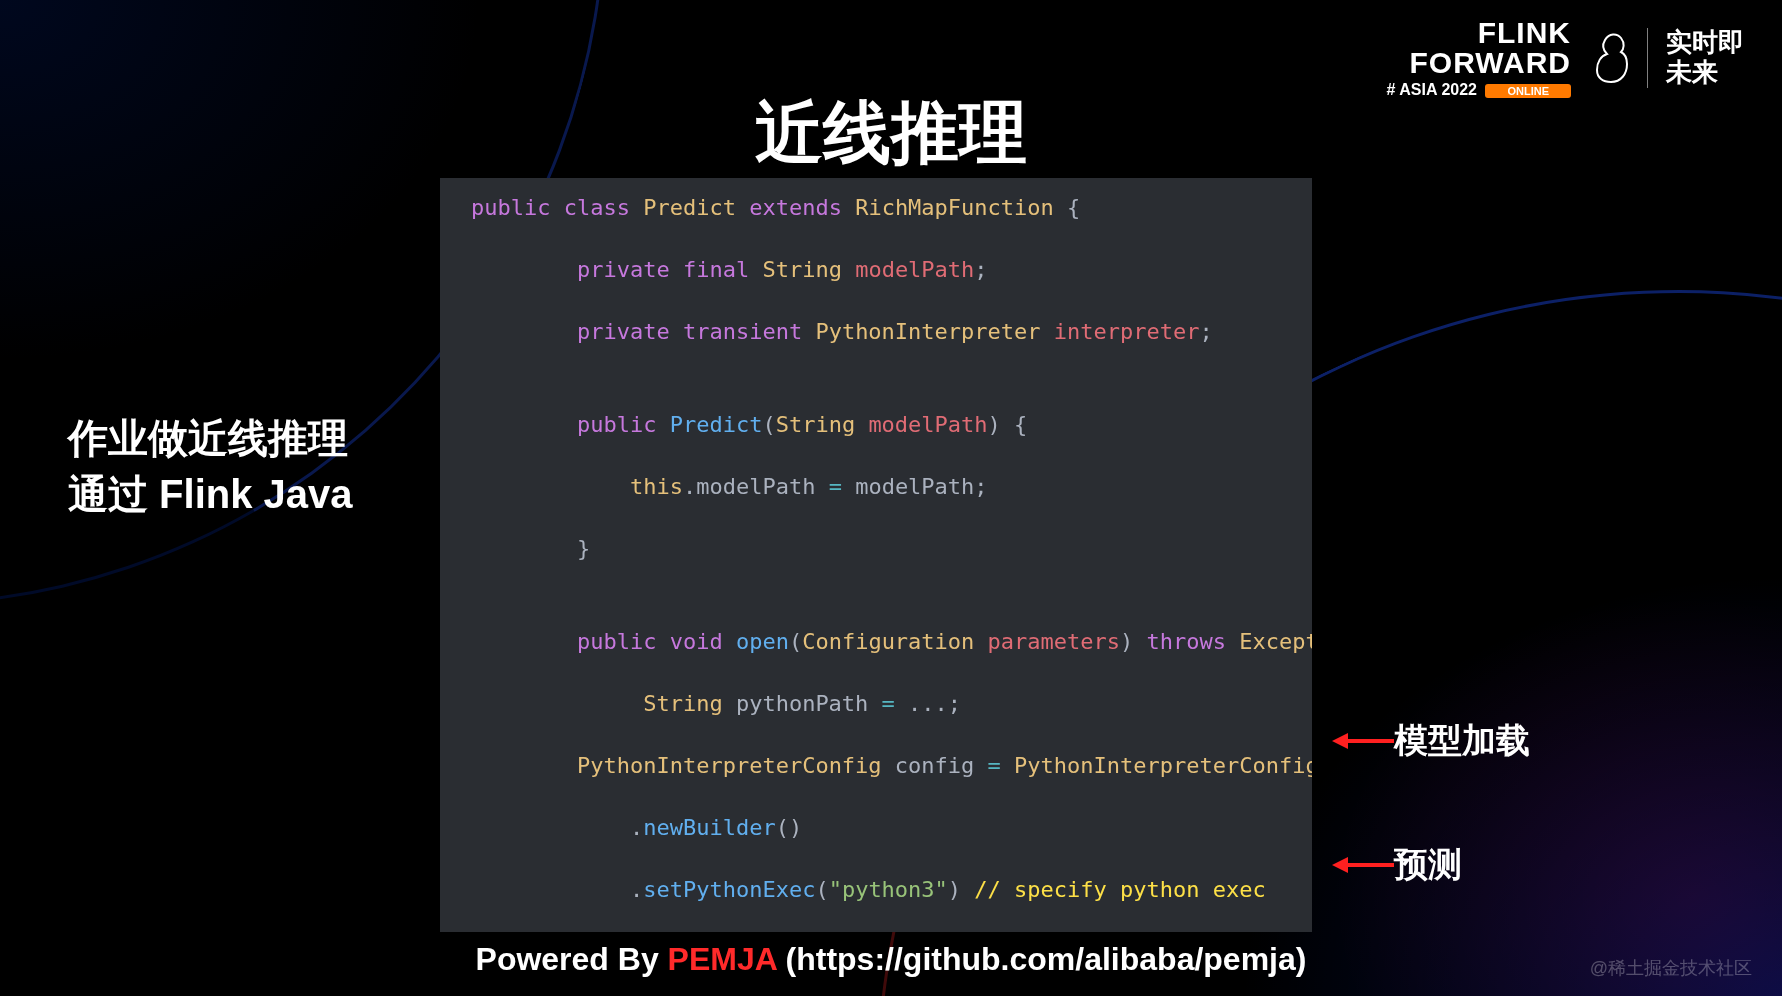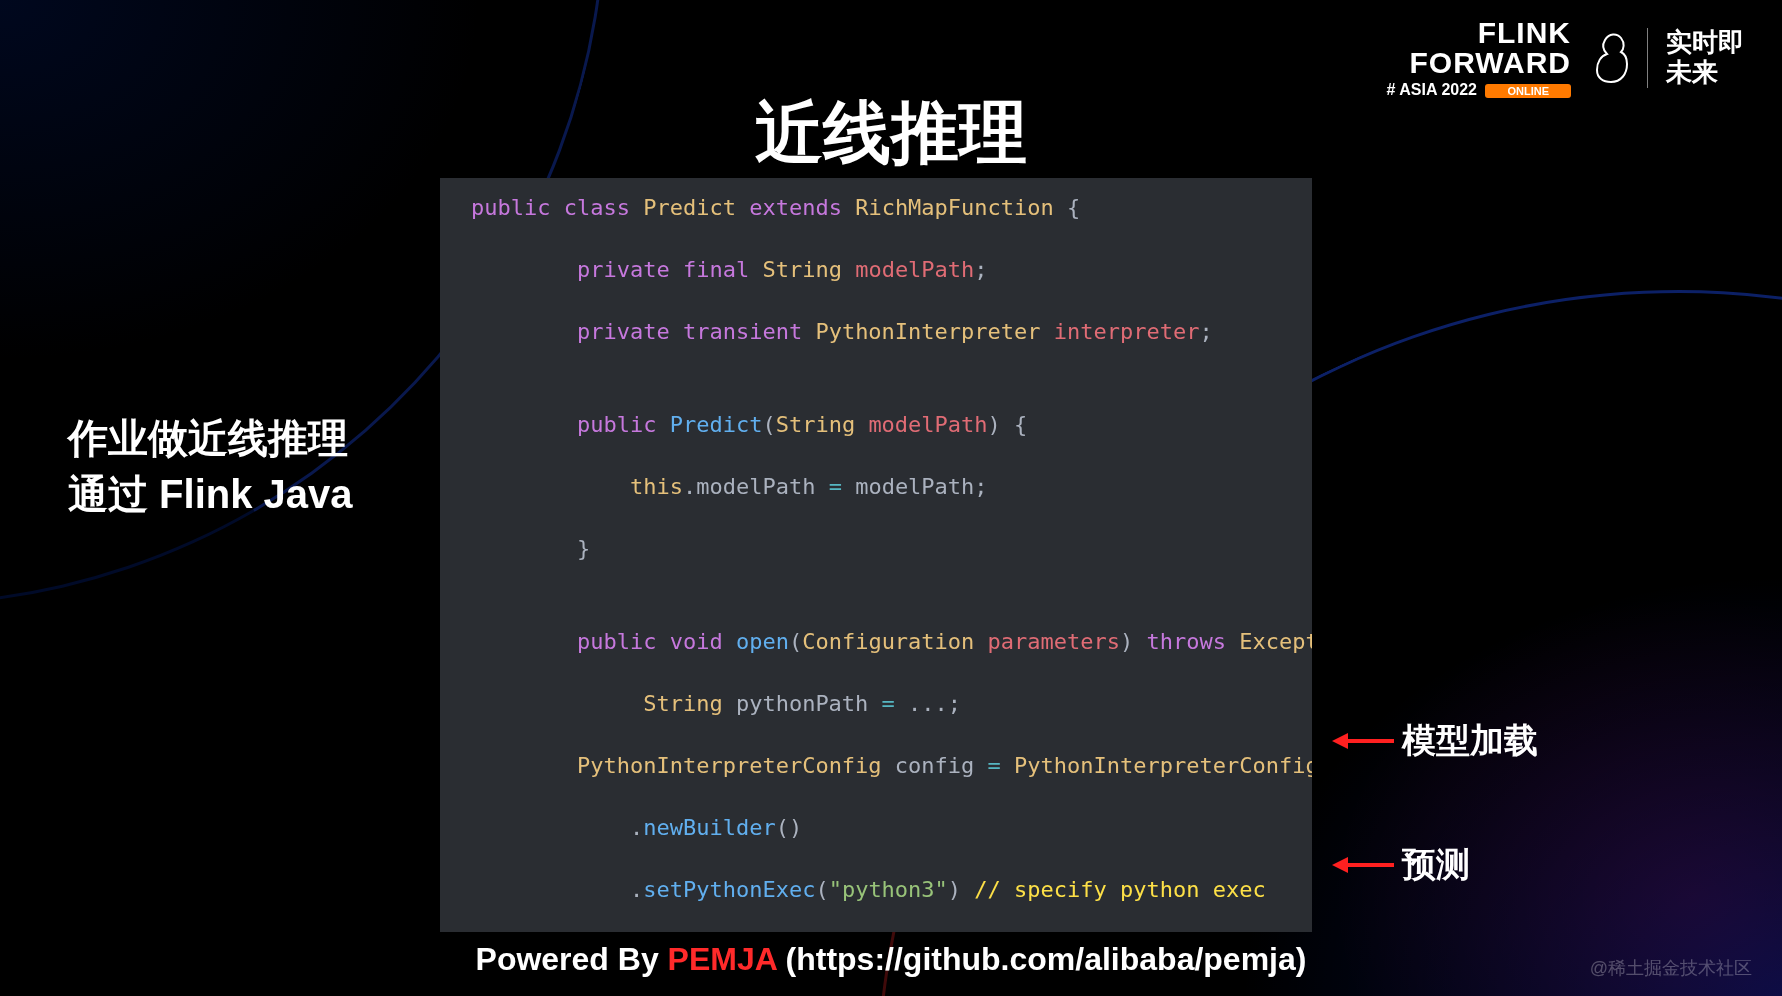--- a/index.html
+++ b/index.html
@@ -94,21 +94,21 @@
   .str { color: #98c379; }
   .cmt { color: #fde047; }
   .this { color: #e5c07b; }
   .punc { color: #abb2bf; }
   .op { color: #56b6c2; }
   .ident { color: #abb2bf; text-align: right; }
   .annotation {
     position: absolute;
     display: flex;
     align-items: center;
-    gap: 8px;
+    gap: 0;
     color: #fff;
     font-size: 34px;
     font-weight: 600;
   }
   .annotation .arrow {
     width: 70px; height: 14px;
     position: relative;
   }
   .annotation .arrow::before {
     content: "";

